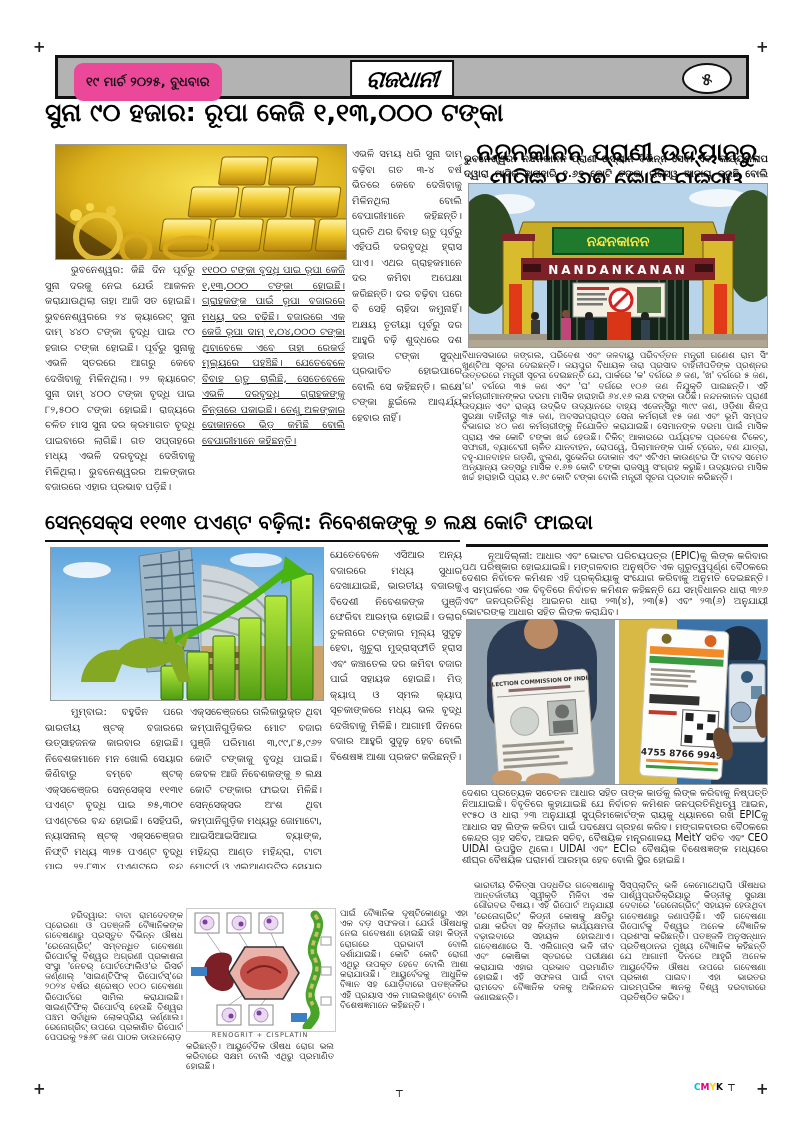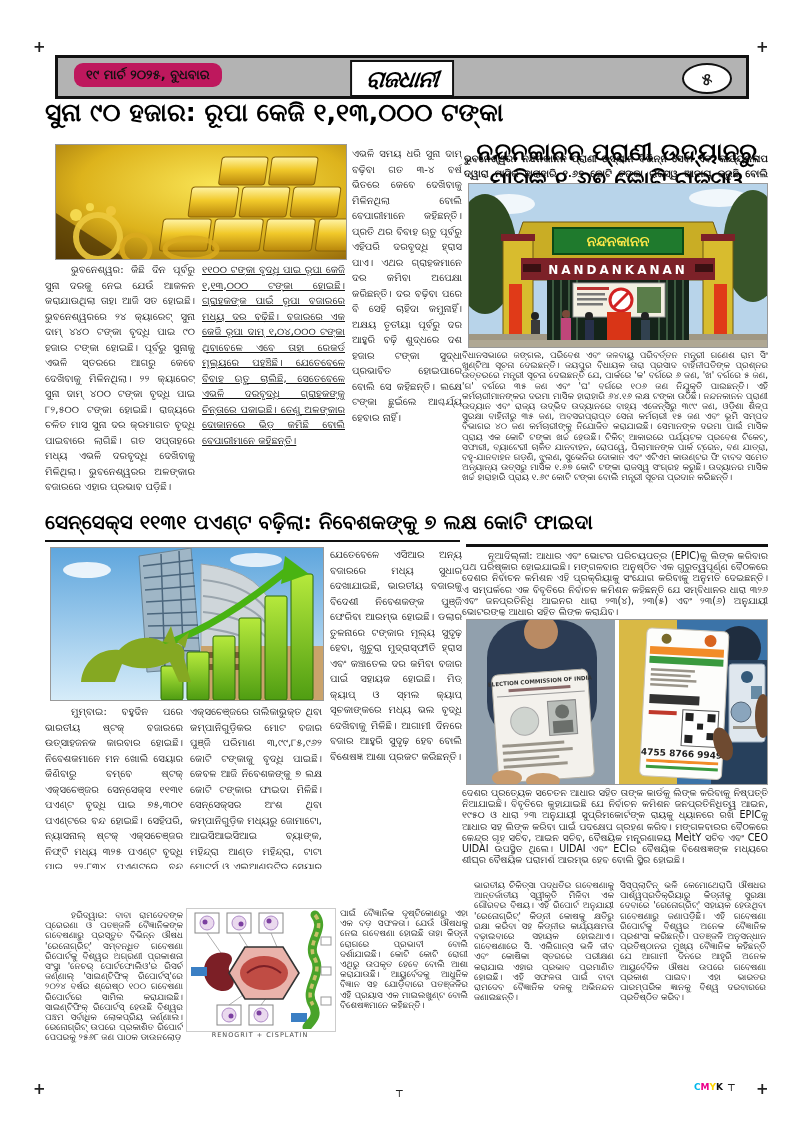--- a/index.html
+++ b/index.html
@@ -2,21 +2,21 @@
 <html><head>
 <meta charset="utf-8">
 <style>
   html,body{margin:0;padding:0;background:#e8e8e8;}
   .page{position:relative;width:800px;height:1132px;background:#ffffff;overflow:hidden;
         font-family:"DejaVu Sans","Liberation Sans",sans-serif;color:#1a1a1a;}
   .abs{position:absolute;}
   .crop{position:absolute;font-size:15px;color:#222;font-weight:bold;}
   
   .masthead-bar{left:55px;top:55px;width:688px;height:38px;background:#b3b3b3;border:3px solid #111;}
-  .date-box{position:absolute;left:16px;top:5px;background:#be185d;border-radius:9px;padding:4px 12px;
+  .date-box{position:absolute;left:16px;top:5px;background:#ec4899;border-radius:9px;padding:11px 12px;
             font-size:13px;font-weight:bold;color:#111;}
   .logo-box{position:absolute;left:50%;top:2px;transform:translateX(-50%);background:#fff;
             border:2px solid #111;padding:0 14px;height:33px;display:flex;align-items:center;}
   .logo-text{font-family:"DejaVu Serif","Liberation Serif",serif;font-style:italic;font-weight:900;
              font-size:23px;color:#000;transform:skewX(-6deg);letter-spacing:-1px;}
   .page-oval{position:absolute;right:14px;top:5px;width:46px;height:27px;background:#fff;
              border:2px solid #111;border-radius:50%;display:flex;align-items:center;justify-content:center;
              font-size:17px;font-weight:bold;}
   
   .hl{font-weight:800;color:#000;line-height:1.15;}
@@ -340,20 +340,21 @@
       <path d="M128,6 C140,20 118,34 128,50 C136,66 116,80 126,96 C132,108 124,112 120,118" stroke="#49a32a" stroke-width="9" fill="none" stroke-linecap="round"></path>
       <path d="M128,6 C140,20 118,34 128,50 C136,66 116,80 126,96" stroke="#c9c06a" stroke-width="3.5" fill="none" stroke-dasharray="5 4"></path>
       <g fill="#fff" stroke="#999">
         <rect x="134" y="28" width="10" height="8"></rect>
           <rect x="134" y="58" width="10" height="8"></rect>
           <rect x="134" y="88" width="10" height="8"></rect>
       </g>
     </svg>
   </div>
   <div class="abs caption" style="left:186px;top:1031px;width:148px;">RENOGRIT + CISPLATIN</div>
+  <div class="abs bt-dense" style="left:186px;top:1041px;width:148px;height:34px;">କରିଛନ୍ତି। ଆୟୁର୍ବେଦିକ ଔଷଧ ରୋଗ ଭଲ କରିବାରେ ସକ୍ଷମ ବୋଲି ଏଥିରୁ ପ୍ରମାଣିତ ହୋଇଛି।</div>
 
   <div class="abs bt-dense" style="left:340px;top:908px;width:128px;height:167px;">ପାଇଁ ବୈଜ୍ଞାନିକ ଦୃଷ୍ଟିକୋଣରୁ ଏହା ଏକ ବଡ଼ ସଫଳତା। ଯେଉଁ ଔଷଧକୁ ନେଇ ଗବେଷଣା ହୋଇଛି ତାହା କିଡ୍ନୀ ରୋଗରେ ପ୍ରଭାବୀ ବୋଲି ଦର୍ଶାଯାଇଛି। କୋଟି କୋଟି ରୋଗୀ ଏଥିରୁ ଉପକୃତ ହେବେ ବୋଲି ଆଶା କରାଯାଉଛି। ଆୟୁର୍ବେଦକୁ ଆଧୁନିକ ବିଜ୍ଞାନ ସହ ଯୋଡ଼ିବାରେ ପତଞ୍ଜଳିର ଏହି ପ୍ରୟାସ ଏକ ମାଇଲଖୁଣ୍ଟ ବୋଲି ବିଶେଷଜ୍ଞମାନେ କହିଛନ୍ତି।</div>
   <div class="abs bt-dense" style="left:474px;top:880px;width:140px;height:195px;">ଭାରତୀୟ ଚିକିତ୍ସା ପଦ୍ଧତିର ଗବେଷଣାକୁ ଆନ୍ତର୍ଜାତୀୟ ସ୍ୱୀକୃତି ମିଳିବା ଏକ ଗୌରବର ବିଷୟ। ଏହି ରିପୋର୍ଟ ଅନୁଯାୟୀ 'ରେନୋଗ୍ରିଟ୍' କିଡ୍ନୀ କୋଷକୁ କ୍ଷତିରୁ ରକ୍ଷା କରିବା ସହ କିଡ୍ନୀର କାର୍ଯ୍ୟକ୍ଷମତା ବଢ଼ାଇବାରେ ସହାୟକ ହୋଇଥାଏ। ଗବେଷଣାରେ ସି. ଏଲିଗାନ୍ସ ଭଳି ଜୀବ ଏବଂ କୋଷିକା ସ୍ତରରେ ପରୀକ୍ଷଣ କରାଯାଇ ଏହାର ପ୍ରଭାବ ପ୍ରମାଣିତ ହୋଇଛି। ଏହି ସଫଳତା ପାଇଁ ବାବା ରାମଦେବ ବୈଜ୍ଞାନିକ ଦଳକୁ ଅଭିନନ୍ଦନ ଜଣାଇଛନ୍ତି।</div>
   <div class="abs bt-dense" style="left:620px;top:880px;width:146px;height:195px;">ସିସ୍‌ପ୍ଲାଟିନ୍ ଭଳି କେମୋଥେରାପି ଔଷଧର ପାର୍ଶ୍ୱପ୍ରତିକ୍ରିୟାରୁ କିଡ୍ନୀକୁ ସୁରକ୍ଷା ଦେବାରେ 'ରେନୋଗ୍ରିଟ୍' ସହାୟକ ହେଉଥିବା ଗବେଷଣାରୁ ଜଣାପଡ଼ିଛି। ଏହି ଗବେଷଣା ରିପୋର୍ଟକୁ ବିଶ୍ୱର ଅନେକ ବୈଜ୍ଞାନିକ ପ୍ରଶଂସା କରିଛନ୍ତି। ପତଞ୍ଜଳି ଅନୁସନ୍ଧାନ ପ୍ରତିଷ୍ଠାନର ମୁଖ୍ୟ ବୈଜ୍ଞାନିକ କହିଛନ୍ତି ଯେ ଆଗାମୀ ଦିନରେ ଆହୁରି ଅନେକ ଆୟୁର୍ବେଦିକ ଔଷଧ ଉପରେ ଗବେଷଣା ପ୍ରକାଶ ପାଇବ। ଏହା ଭାରତର ପାରମ୍ପରିକ ଜ୍ଞାନକୁ ବିଶ୍ୱ ଦରବାରରେ ପ୍ରତିଷ୍ଠିତ କରିବ।</div>
 
   <div class="cmyk">
     <span style="color:#00b7eb;">C</span><span style="color:#ec008c;">M</span><span style="color:#ffd400;">Y</span><span style="color:#111;">K</span>
   </div>
 
 </div>

